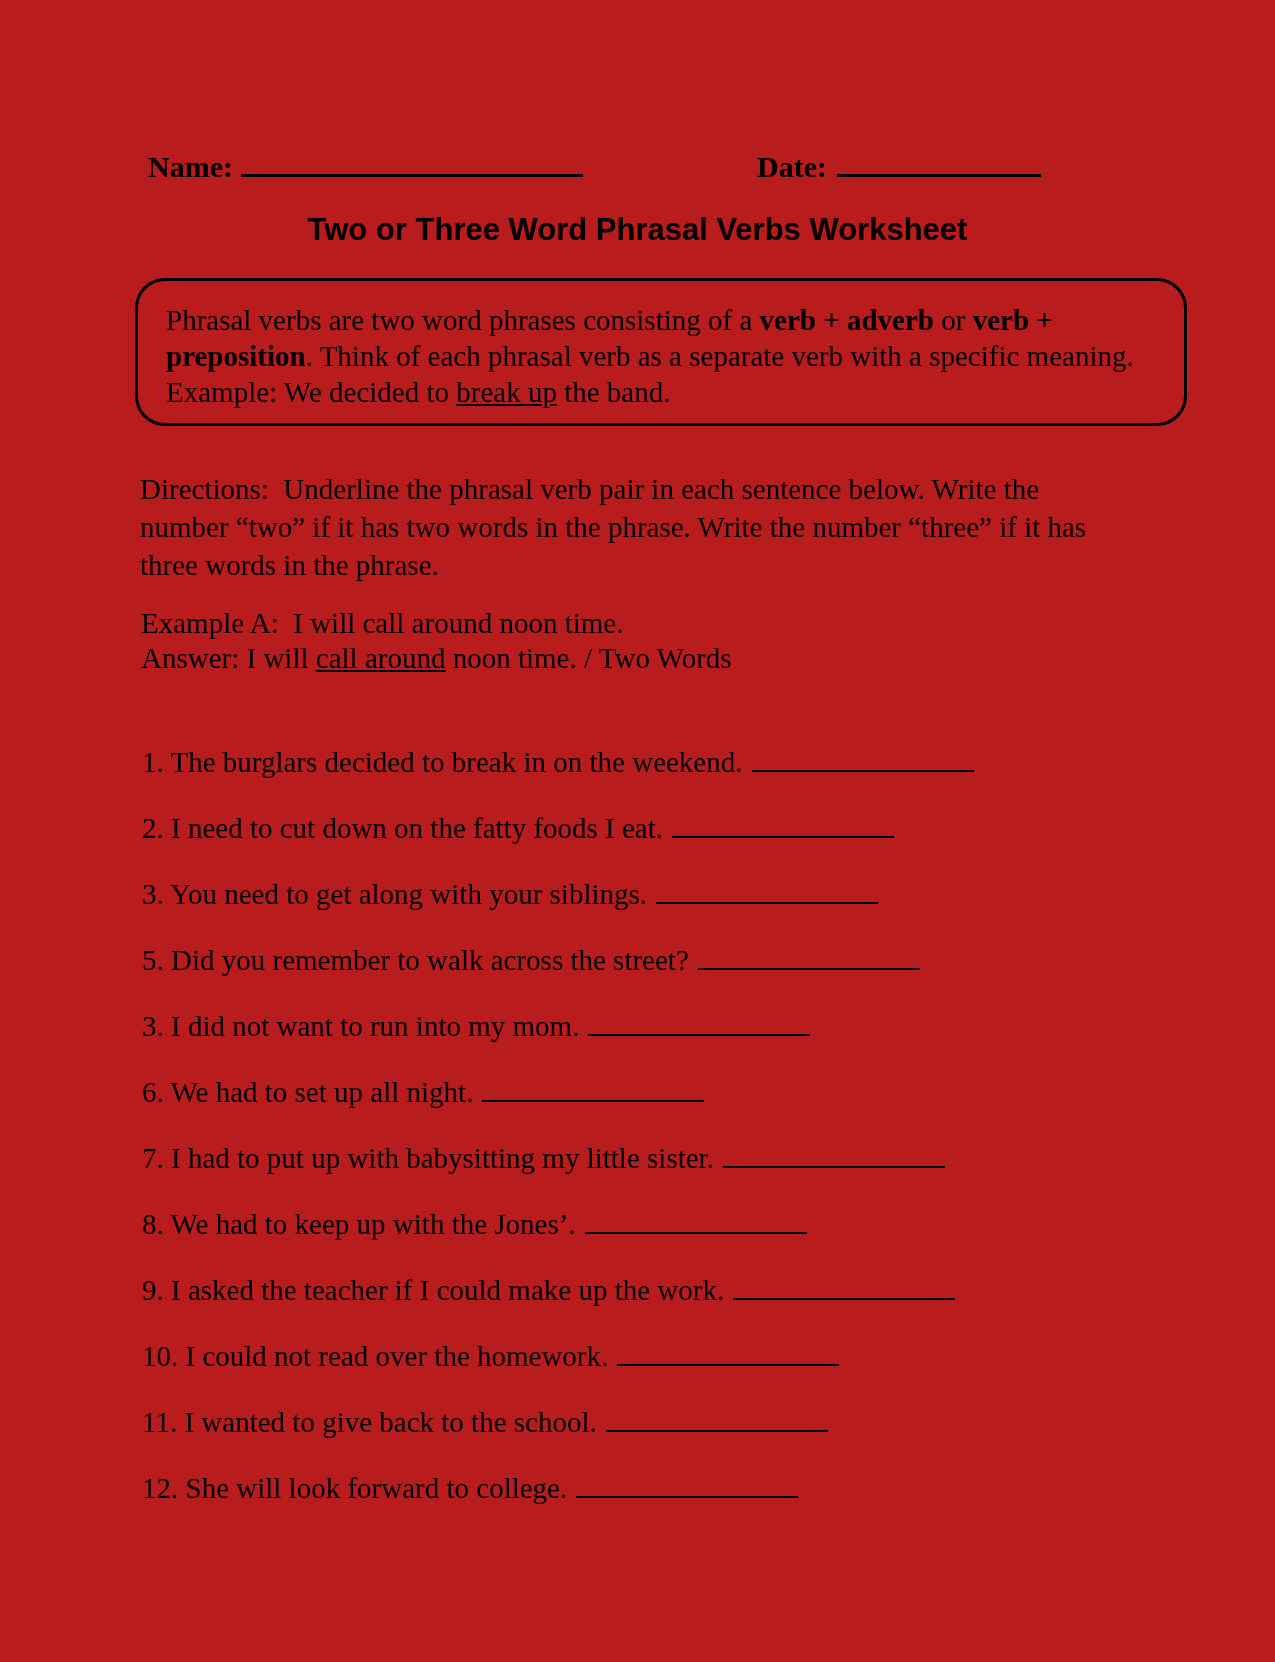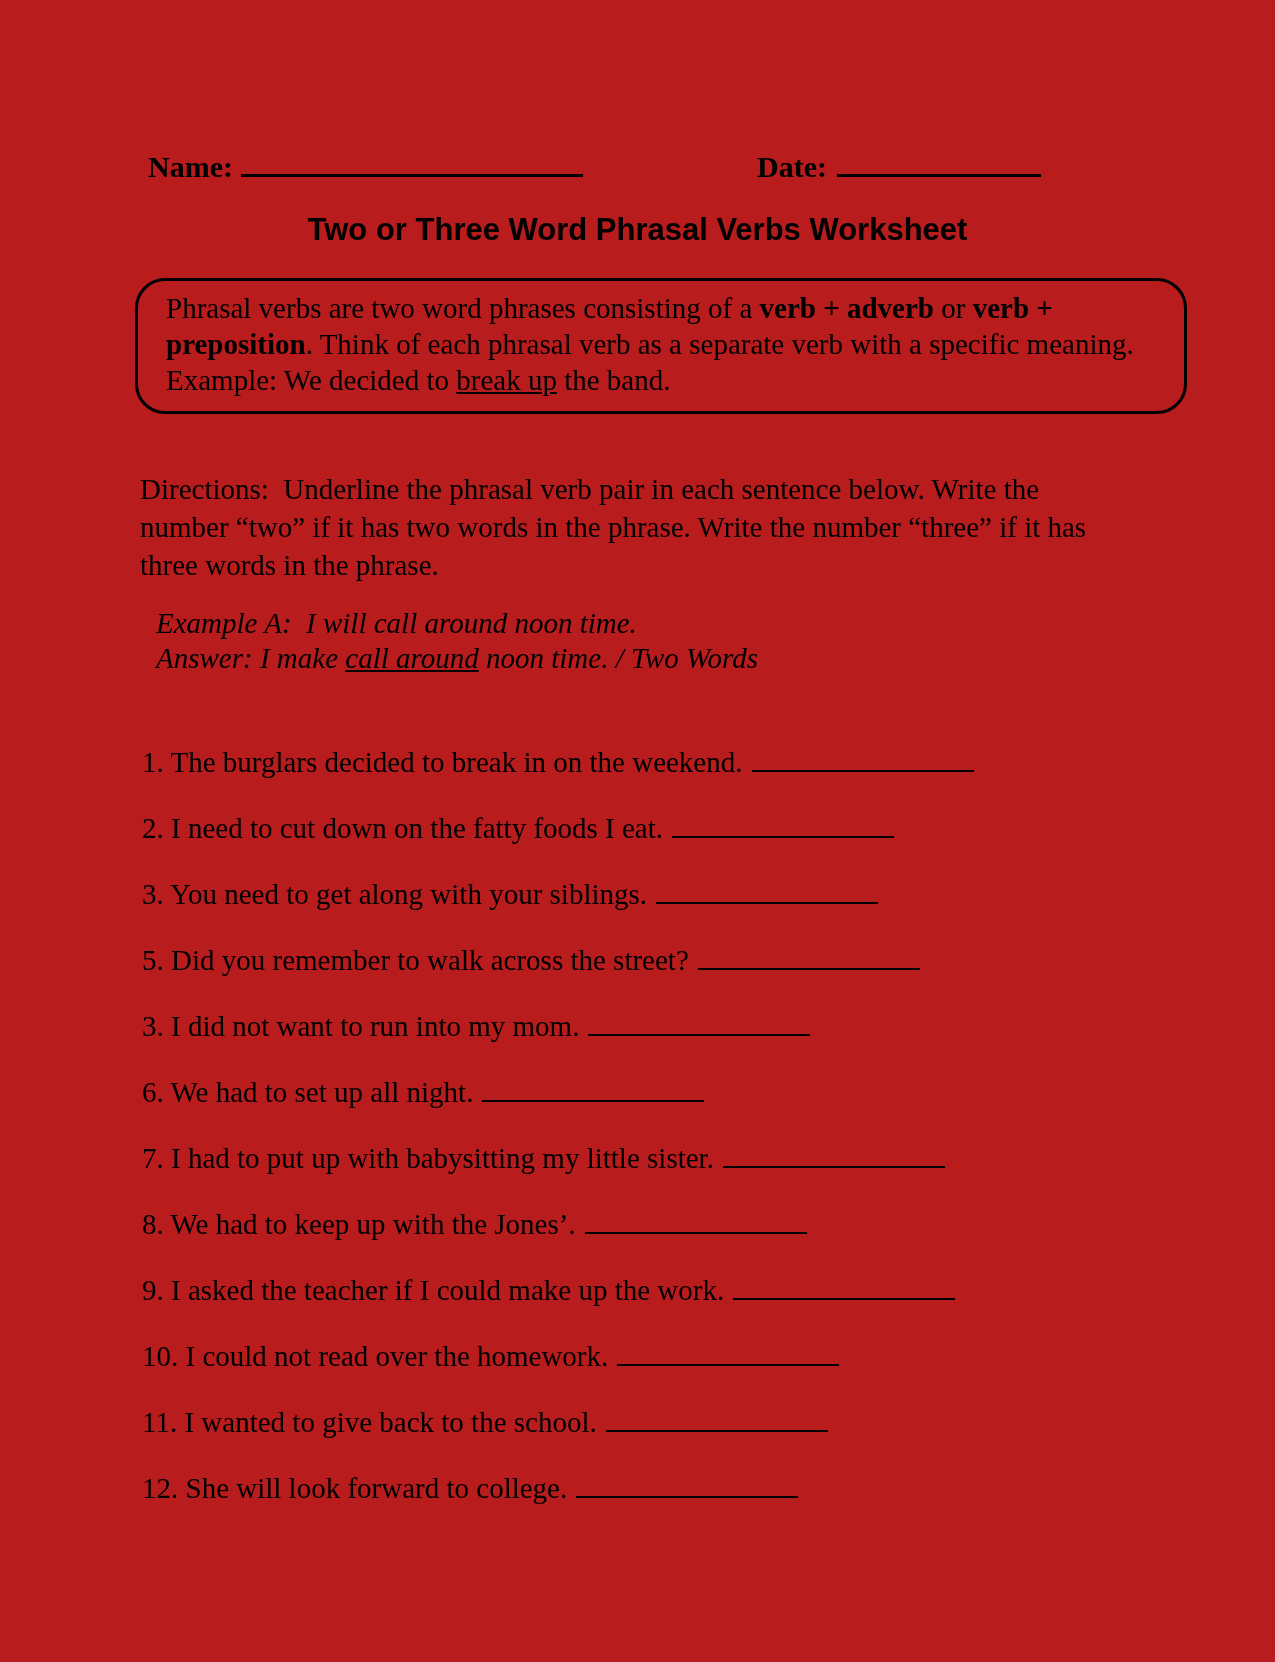--- a/index.html
+++ b/index.html
@@ -57,21 +57,21 @@
 
   
   .info-box {
     position: absolute;
     top: 278px;
     left: 135px;
     width: 1052px;
     box-sizing: border-box;
     border: 3px solid #000;
     border-radius: 30px;
-    padding: 9px 10px 13px 28px;
+    padding: 21px 10px 13px 28px;
     font-size: 29px;
     line-height: 36px;
     white-space: pre-wrap;
   }
   .bold { font-weight: bold; }
   .und  { text-decoration: underline; }
 
   
   .directions {
     position: absolute;
@@ -80,22 +80,21 @@
     width: 1040px;
     font-size: 29px;
     line-height: 38px;
     white-space: pre-wrap;
   }
 
   
   .example {
     position: absolute;
     top: 606px;
-    left: 156px;
-    font-style: italic;
+    left: 141px;
     font-size: 29px;
     line-height: 35px;
   }
   .example .line { white-space: pre-wrap; }
 
   
   .items {
     position: absolute;
     top: 740px;
     left: 142px;
@@ -133,21 +132,21 @@
   <div class="info-box"><span>Phrasal verbs are two word phrases consisting of a </span><span class="bold">verb + adverb</span><span> or </span><span class="bold">verb +
 preposition</span><span>. Think of each phrasal verb as a separate verb with a specific meaning.
 Example: We decided to </span><span class="und">break up</span><span> the band.</span></div>
 
   <div class="directions">Directions:  Underline the phrasal verb pair in each sentence below. Write the
 number “two” if it has two words in the phrase. Write the number “three” if it has
 three words in the phrase.</div>
 
   <div class="example">
     <div class="line">Example A:  I will call around noon time.</div>
-    <div class="line"><span>Answer: I make </span><span class="und">call around</span><span> noon time. / Two Words</span></div>
+    <div class="line"><span>Answer: I will </span><span class="und">call around</span><span> noon time. / Two Words</span></div>
   </div>
 
   <div class="items">
     <div class="item"><span>1. The burglars decided to break in on the weekend.</span><span class="answer-blank"></span></div>
     <div class="item"><span>2. I need to cut down on the fatty foods I eat.</span><span class="answer-blank"></span></div>
     <div class="item"><span>3. You need to get along with your siblings.</span><span class="answer-blank"></span></div>
     <div class="item"><span>5. Did you remember to walk across the street?</span><span class="answer-blank"></span></div>
     <div class="item"><span>3. I did not want to run into my mom.</span><span class="answer-blank"></span></div>
     <div class="item"><span>6. We had to set up all night.</span><span class="answer-blank"></span></div>
     <div class="item"><span>7. I had to put up with babysitting my little sister.</span><span class="answer-blank"></span></div>

